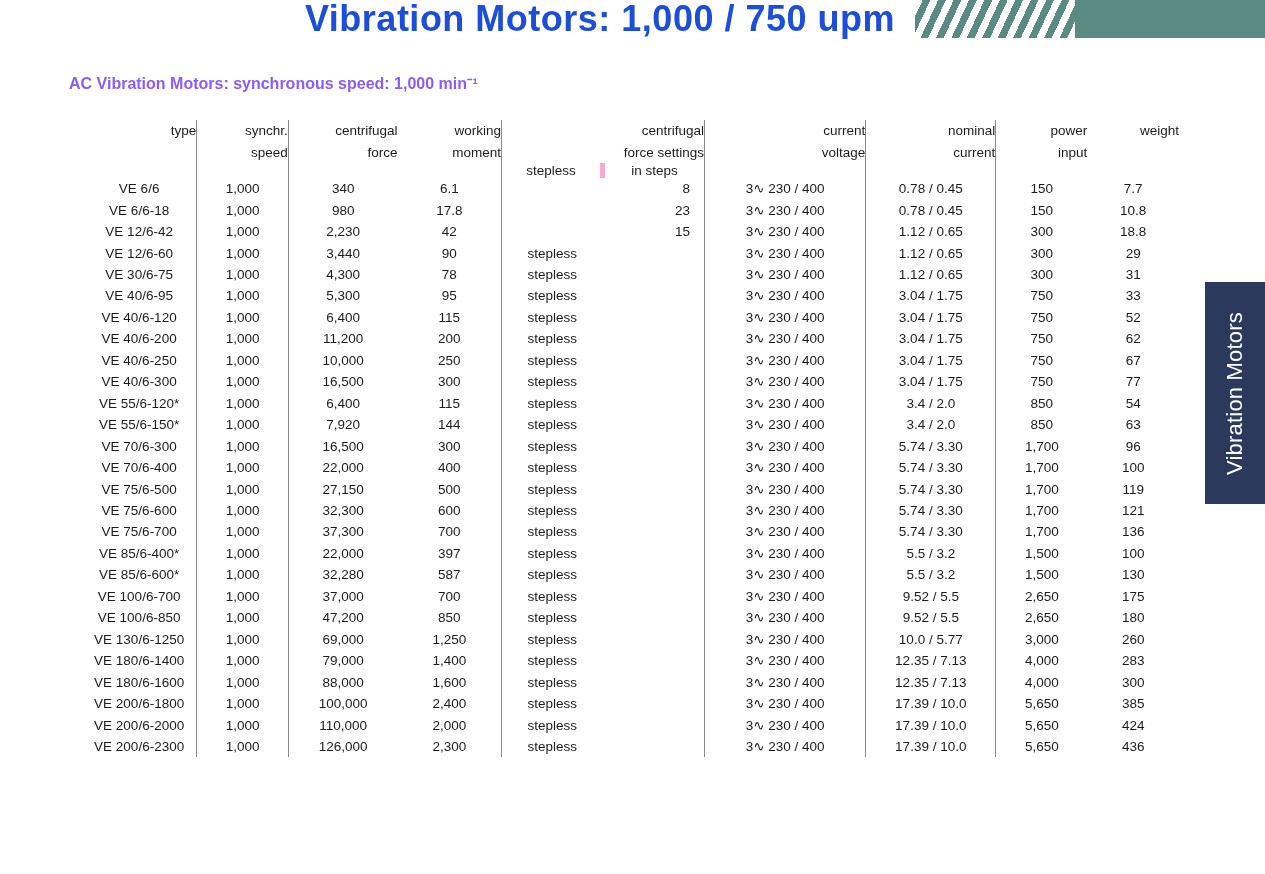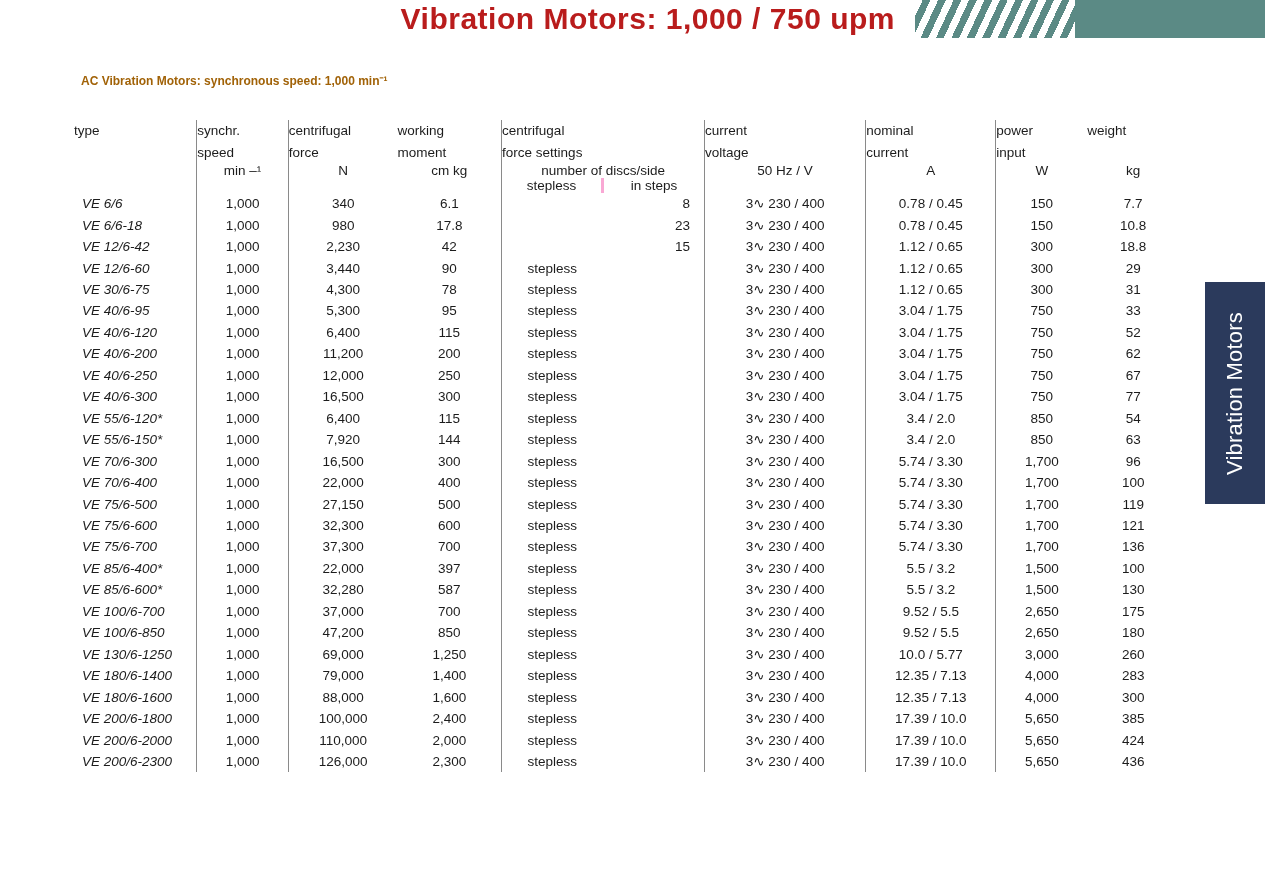--- a/index.html
+++ b/index.html
@@ -29,23 +29,23 @@
     height: 38px;
     width: 100%;
     background: #ffffff;
   }
   .header-title {
     position: absolute;
     left: 0;
     top: 0;
     width: 895px;
     text-align: right;
-    font-size: 30px;
+    font-size: 36px;
     font-weight: bold;
-    color: #b91c1c;
+    color: #1d4ed8;
     letter-spacing: 0.5px;
     line-height: 38px;
     white-space: nowrap;
   }
   .header-deco {
     position: absolute;
     left: 915px;
     top: 0;
     right: 0;
     height: 38px;
@@ -84,25 +84,25 @@
     writing-mode: vertical-rl;
     transform: rotate(180deg);
     font-size: 22px;
     letter-spacing: 0.2px;
     white-space: nowrap;
   }
 
   
   .subtitle {
     position: absolute;
-    left: 81px;
+    left: 69px;
     top: 72px;
-    font-size: 12px;
+    font-size: 16px;
     font-weight: bold;
-    color: #a16207;
+    color: #8b5cf6;
   }
 
   
   .table-wrap {
     position: absolute;
     left: 74px;
     top: 120px;
     width: 1115px;
   }
   table.spec {
@@ -112,21 +112,21 @@
     table-layout: fixed;
   }
   table.spec th, table.spec td {
     padding: 0;
     font-weight: normal;
     vertical-align: top;
   }
   .head-main th {
     font-weight: bold;
     font-size: 13.5px;
-    text-align: left;
+    text-align: right;
     line-height: 1.6;
     padding-bottom: 2px;
   }
   .head-unit th {
     font-size: 13.5px;
     text-align: center;
     padding-top: 18px;
     padding-bottom: 2px;
   }
   .head-sub th {
@@ -140,32 +140,31 @@
   .col-moment  { width: 100px; }
   .col-disc-a  { width: 97px; }
   .col-disc-b  { width: 98px; }
   .col-volt    { width: 155px; }
   .col-curr    { width: 125px; }
   .col-power   { width: 88px; }
   .col-weight  { width: 88px; }
 
   
   .vline-left  { border-left: 1px solid #8a8a8a; }
-  .vline-mid   { border-left: 3px solid #f9a8d4; }
+  .vline-mid   { border-left: 5px solid #f9a8d4; }
 
   tbody td {
     text-align: center;
     line-height: 1.59;
     height: 21.4px;
     white-space: nowrap;
   }
   tbody td.type-cell {
-    text-align: left;
+    text-align: center;
     padding-left: 8px;
-    font-style: italic;
   }
   tbody td.disc-a {
     text-align: center;
   }
   tbody td.disc-b {
     text-align: right;
     padding-right: 14px;
   }
   .twocol-header {
     text-align: center;
@@ -232,31 +231,20 @@
           <div>current</div>
         </th>
         <th class="vline-left">
           <div>power</div>
           <div>input</div>
         </th>
         <th>
           <div>weight</div>
         </th>
       </tr>
-      <tr class="head-unit">
-        <th></th>
-        <th class="vline-left">min –¹</th>
-        <th class="vline-left">N</th>
-        <th>cm kg</th>
-        <th class="vline-left" colspan="2">number of discs/side</th>
-        <th class="vline-left">50 Hz / V</th>
-        <th class="vline-left">A</th>
-        <th class="vline-left">W</th>
-        <th>kg</th>
-      </tr>
       <tr class="head-sub">
         <th></th>
         <th class="vline-left"></th>
         <th class="vline-left"></th>
         <th></th>
         <th class="vline-left">stepless</th>
         <th class="vline-mid">in steps</th>
         <th class="vline-left"></th>
         <th class="vline-left"></th>
         <th class="vline-left"></th>
@@ -356,21 +344,21 @@
           <td class="disc-a vline-left">stepless</td>
           <td class="disc-b "></td>
           <td class="vline-left">3∿ 230 / 400</td>
           <td class="vline-left">3.04 / 1.75</td>
           <td class="vline-left">750</td>
           <td class="">62</td>
         </tr>
         <tr>
           <td class="type-cell ">VE 40/6-250</td>
           <td class="vline-left">1,000</td>
-          <td class="vline-left">12,000</td>
+          <td class="vline-left">10,000</td>
           <td class="">250</td>
           <td class="disc-a vline-left">stepless</td>
           <td class="disc-b "></td>
           <td class="vline-left">3∿ 230 / 400</td>
           <td class="vline-left">3.04 / 1.75</td>
           <td class="vline-left">750</td>
           <td class="">67</td>
         </tr>
         <tr>
           <td class="type-cell ">VE 40/6-300</td>

